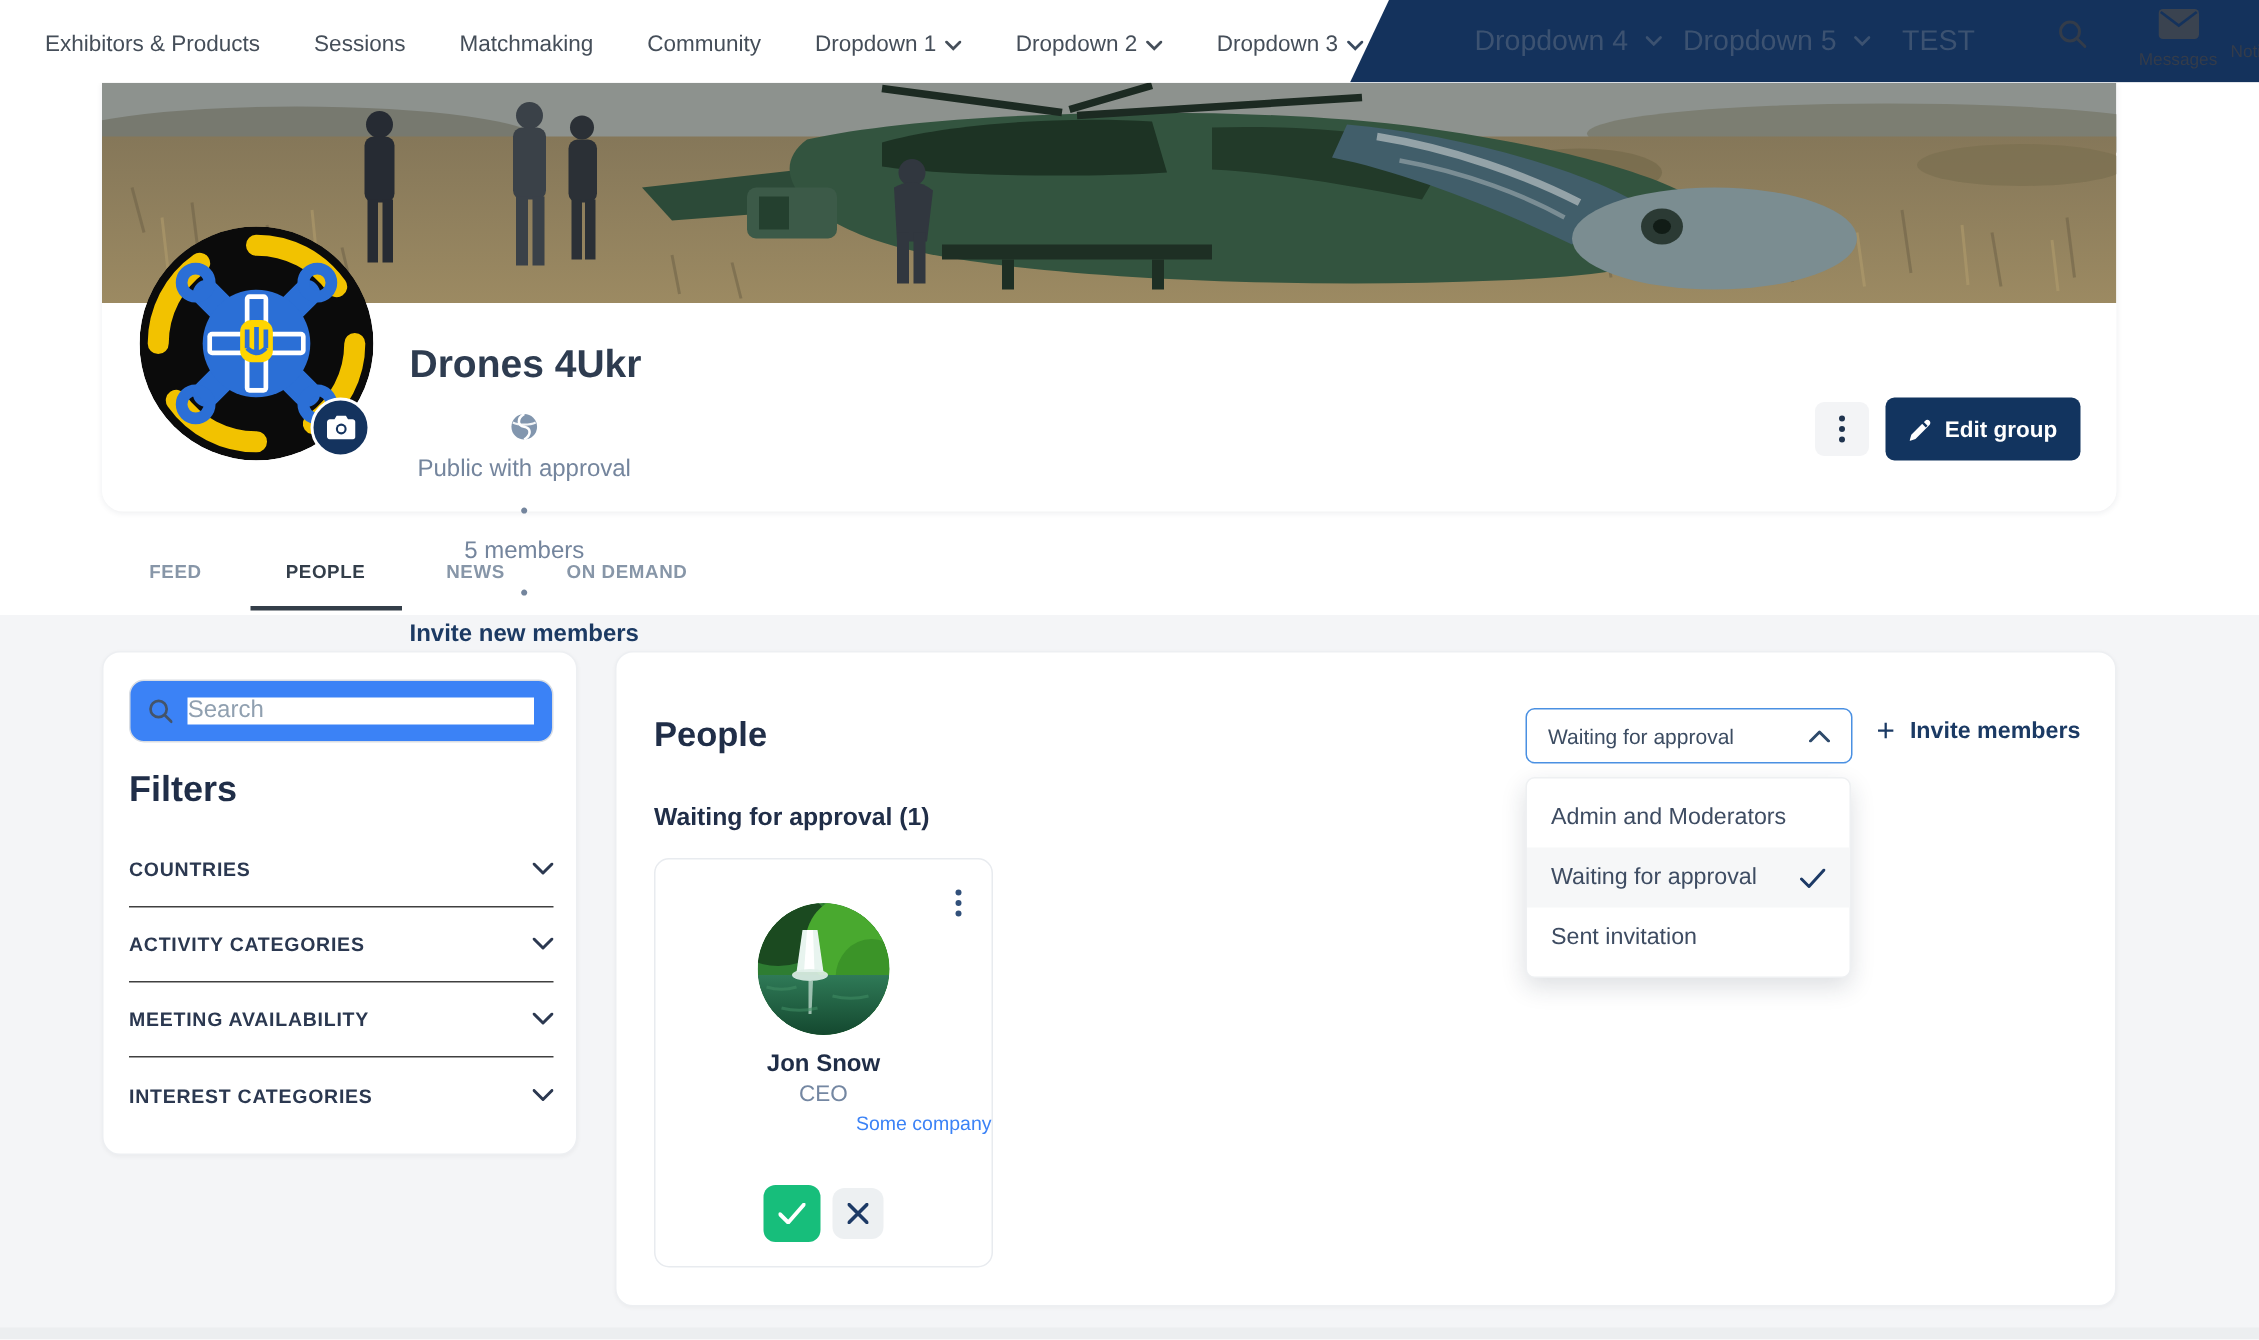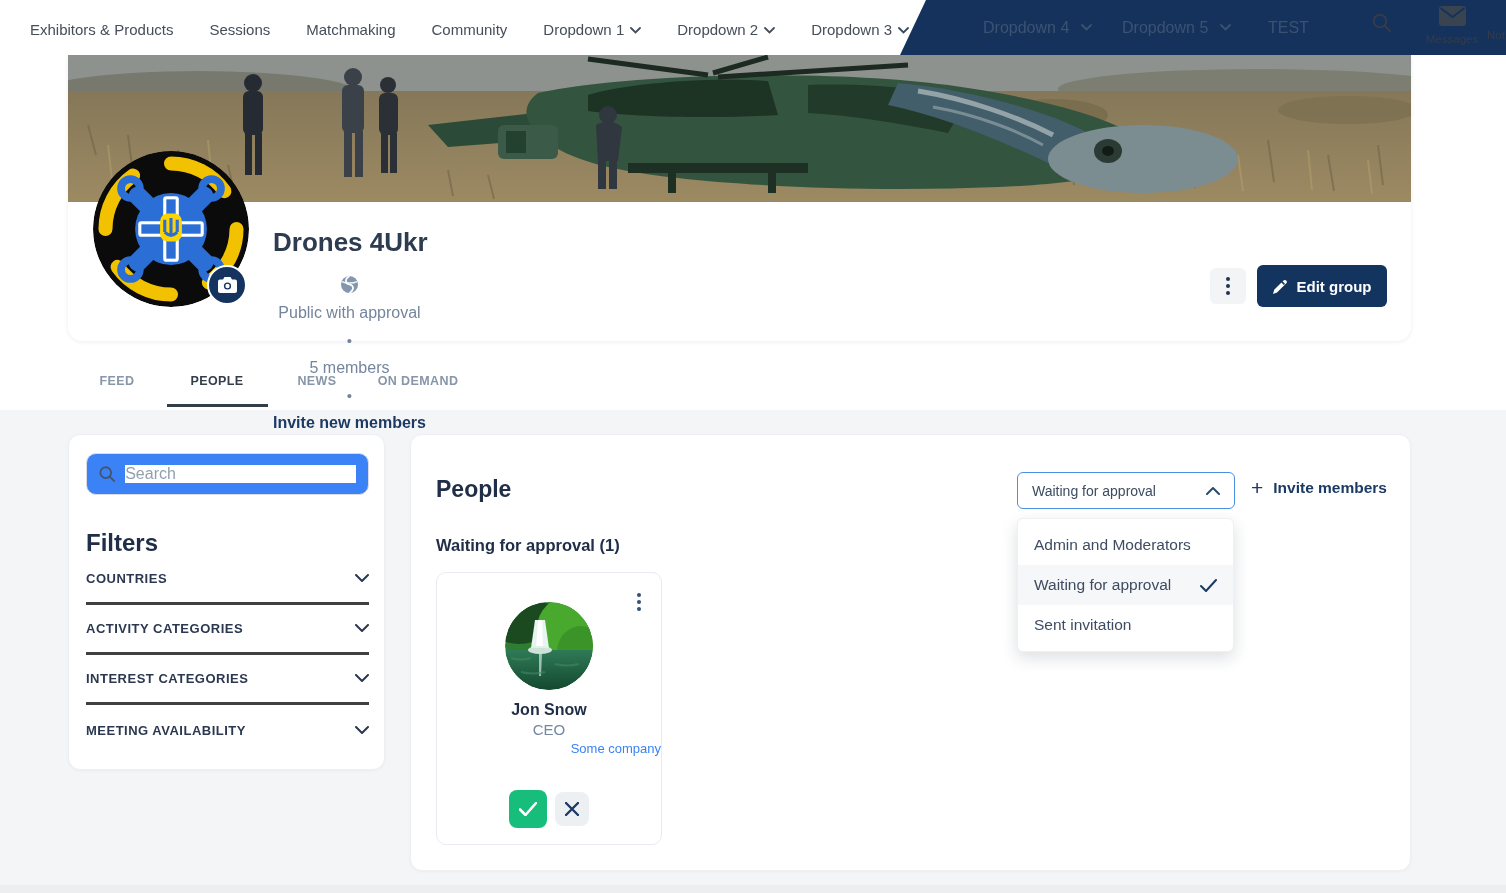--- a/index.html
+++ b/index.html
@@ -9,21 +9,21 @@
   .stage { position:absolute; inset:0; width:1506px; height:893px; background:#fff; overflow:hidden; }
   .content-bg { position:absolute; left:0; top:410px; width:1506px; height:483px; background:#f4f5f7; }
   .footer-strip { position:absolute; left:0; top:885px; width:1506px; height:8px; background:#eceef0; }
 
   
   .nav { position:absolute; left:0; top:0; width:1506px; height:55px; background:#fff; z-index:30; }
   .nav-navy { position:absolute; inset:0; background:#14325c; clip-path:polygon(926px 0, 1506px 0, 1506px 55px, 900px 55px); }
   .nav-left { position:absolute; left:30px; top:0; height:59px; display:flex; align-items:center; gap:36px; z-index:2; }
   .nav-item { font-size:15px; color:#454e59; white-space:nowrap; display:flex; align-items:center; gap:6px; cursor:pointer; }
   .nav-item svg { margin-top:2px; }
-  .nav-right-item { position:absolute; top:0; height:55px; display:flex; align-items:center; gap:12px; font-size:16px; color:#3c5271; z-index:2; white-space:nowrap; }
+  .nav-right-item { position:absolute; top:0; height:55px; display:flex; align-items:center; gap:12px; font-size:19px; color:#3c5271; z-index:2; white-space:nowrap; }
   .nav-icon { position:absolute; z-index:2; }
   .nav-msg { position:absolute; left:1424px; top:6px; width:56px; text-align:center; z-index:2; color:#343c4a; }
   .nav-msg .lbl { font-size:11.5px; margin-top:3px; }
   .nav-notif { position:absolute; left:1487px; top:29px; font-size:11.5px; color:#343c4a; z-index:2; white-space:nowrap; }
 
   
   .header-card { position:absolute; left:68px; top:55px; width:1343px; height:286px; background:#fff; border-radius:0 0 14px 14px; box-shadow:0 1px 4px rgba(20,40,70,.08); z-index:10; }
   .banner { position:absolute; left:0; top:0; width:1343px; height:147px; overflow:hidden; }
   .banner svg { display:block; }
   .group-avatar { position:absolute; left:25px; top:96px; width:156px; height:156px; border-radius:50%; overflow:hidden; z-index:3; }
@@ -40,23 +40,23 @@
   .tabs { position:absolute; left:0; top:358px; width:1506px; height:52px; background:#fff; z-index:5; }
   .tab { position:absolute; top:16px; transform:translateX(-50%); font-size:12.5px; font-weight:700; letter-spacing:.4px; color:#8796a8; cursor:pointer; white-space:nowrap; }
   .tab.active { color:#333e4a; }
   .tab-underline { position:absolute; left:167px; top:46px; width:101px; height:3px; background:#343e49; }
 
   
   .sidebar-card { position:absolute; left:68px; top:434px; width:317px; height:336px; background:#fff; border:1px solid #edeff2; border-radius:12px; box-shadow:0 1px 3px rgba(0,0,0,.04); z-index:6; }
   .search-box { position:absolute; left:17px; top:18px; width:283px; height:42px; border:1px solid #d9dde3; border-radius:10px; display:flex; align-items:center; padding:0 12px; gap:10px; background:#3b82f6; }
   .search-box input { border:none; outline:none; font-size:16px; color:#33425a; width:100%; font-family:inherit; }
   .search-box input::placeholder { color:#90a0b0; }
-  .filters-title { position:absolute; left:17px; top:94px; font-size:24px; font-weight:700; color:#202e48; }
+  .filters-title { position:absolute; left:17px; top:78px; font-size:24px; font-weight:700; color:#202e48; }
   .filter-rows { position:absolute; left:17px; top:120px; width:283px; }
-  .filter-row { height:50px; display:flex; align-items:center; justify-content:space-between; cursor:pointer; border-bottom:3px solid #404040; }
+  .filter-row { height:50px; display:flex; align-items:center; justify-content:space-between; cursor:pointer; border-bottom:1px solid #404040; }
   .filter-row:last-child { border-bottom:none; }
   .filter-row .flabel { font-size:13px; font-weight:700; letter-spacing:.5px; color:#2b3850; }
 
   
   .main-card { position:absolute; left:410px; top:434px; width:1001px; height:437px; background:#fff; border:1px solid #edeff2; border-radius:12px; box-shadow:0 1px 3px rgba(0,0,0,.04); z-index:6; }
   .people-title { position:absolute; left:25px; top:41px; font-size:23px; font-weight:700; color:#202e48; }
   .section-title { position:absolute; left:25px; top:101px; font-size:16.5px; font-weight:700; color:#202e48; }
 
   .member-select { position:absolute; left:606px; top:37px; width:218px; height:37px; border:1.5px solid #4a90e2; border-radius:6px; background:#fff; display:flex; align-items:center; justify-content:space-between; padding:0 14px; cursor:pointer; }
   .member-select .sel-val { font-size:14px; color:#3c4c62; }
@@ -258,27 +258,27 @@
             <path d="M1 1 L7 7 L13 1" stroke="#2b3850" stroke-width="2" fill="none" stroke-linecap="round" stroke-linejoin="round"></path>
           </svg>
       </div>
       <div class="filter-row">
         <span class="flabel">ACTIVITY CATEGORIES</span>
         <svg width="14" height="9" viewBox="0 0 14 9">
             <path d="M1 1 L7 7 L13 1" stroke="#2b3850" stroke-width="2" fill="none" stroke-linecap="round" stroke-linejoin="round"></path>
           </svg>
       </div>
       <div class="filter-row">
-        <span class="flabel">INTEREST CATEGORIES</span>
+        <span class="flabel">MEETING AVAILABILITY</span>
         <svg width="14" height="9" viewBox="0 0 14 9">
             <path d="M1 1 L7 7 L13 1" stroke="#2b3850" stroke-width="2" fill="none" stroke-linecap="round" stroke-linejoin="round"></path>
           </svg>
       </div>
       <div class="filter-row">
-        <span class="flabel">MEETING AVAILABILITY</span>
+        <span class="flabel">INTEREST CATEGORIES</span>
         <svg width="14" height="9" viewBox="0 0 14 9">
             <path d="M1 1 L7 7 L13 1" stroke="#2b3850" stroke-width="2" fill="none" stroke-linecap="round" stroke-linejoin="round"></path>
           </svg>
       </div>
     </div>
   </div>
 
   <div class="main-card">
     <div class="people-title">People</div>
     <div class="section-title">Waiting for approval (1)</div>

